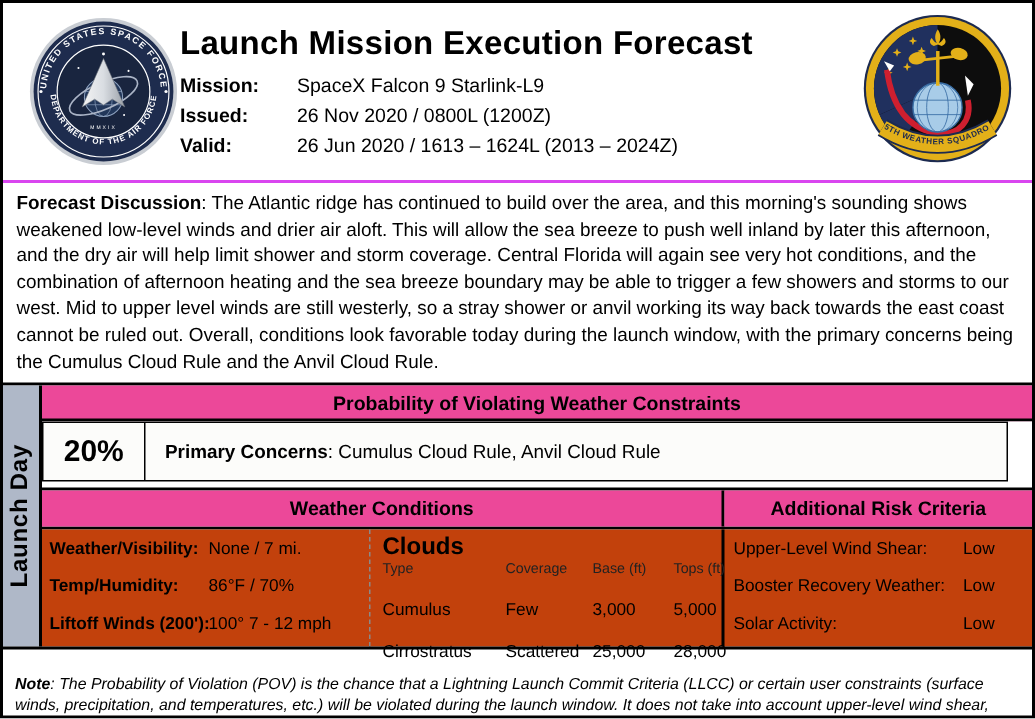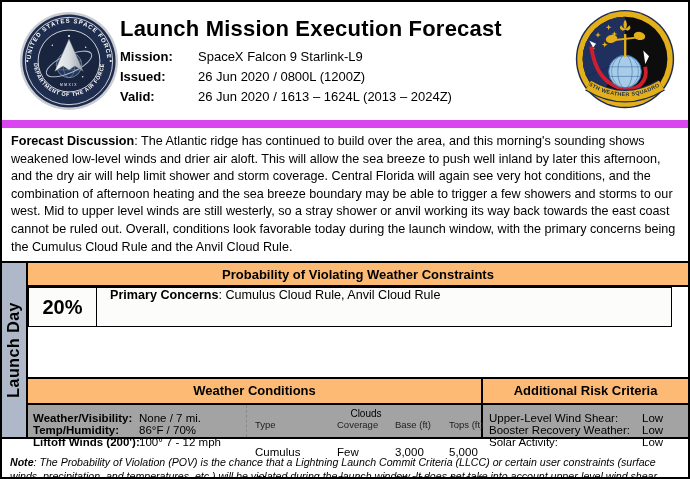--- a/index.html
+++ b/index.html
@@ -16,65 +16,65 @@
   
   .header{height:118px;display:flex;align-items:center;flex-shrink:0;}
   .logo-left{width:102px;height:102px;margin-left:16px;flex-shrink:0;}
   .header-text{flex:1;}
   .title{font-size:22px;font-weight:bold;letter-spacing:.2px;margin-bottom:5px;}
   .hfield{display:flex;font-size:13px;line-height:20px;align-items:center;}
   .hfield .hlabel{width:78px;font-weight:bold;}
   .logo-right{width:106px;height:106px;margin-right:10px;flex-shrink:0;}
   
   .discussion{
-    border-top:8px solid #d946ef;
+    border-top:2px solid #d946ef;
     flex:1;
     padding:5px 9px;
     font-size:12.6px;line-height:17.6px;
   }
   
   .tbl{border-top:2px solid #000;display:flex;flex-shrink:0;height:176px;}
   .side-cell{
     width:26px;background:#afb8c8;border-right:2px solid #000;
     display:flex;align-items:center;justify-content:center;flex-shrink:0;
   }
   .side-cell span{
     writing-mode:vertical-rl;transform:rotate(180deg);
     font-weight:bold;font-size:16px;letter-spacing:.5px;white-space:nowrap;
   }
   .tbl-body{flex:1;display:flex;flex-direction:column;min-width:0;}
   .hdr-band{
-    background:#fdba74;font-weight:bold;font-size:13px;
+    background:#ec4899;font-weight:bold;font-size:13px;
     text-align:center;line-height:24px;height:24px;flex-shrink:0;
   }
   .pov-header{border-bottom:2px solid #000;}
   .pov-row{height:44px;flex-shrink:0;padding:0 16px 4px 0;background:#fff;}
   .pov-box{height:100%;border:1px solid #000;display:flex;background:#fcfcfa;}
   .pov-value{
     width:68px;border-right:1px solid #000;
     display:flex;align-items:center;justify-content:center;
     font-weight:bold;font-size:20px;flex-shrink:0;
   }
-  .pov-concerns{flex:1;display:flex;align-items:flex-start;padding-left:13px;font-size:12.6px;}
-  .cond-headers{display:flex;border-top:2px solid #000;border-bottom:2px solid #000;flex-shrink:0;margin-top:46px;}
+  .pov-concerns{flex:1;display:flex;align-items:center;padding-left:13px;font-size:12.6px;}
+  .cond-headers{display:flex;border-top:2px solid #000;border-bottom:2px solid #000;flex-shrink:0;}
   .wc-header{width:455px;border-right:2px solid #000;flex-shrink:0;}
   .risk-header{flex:1;}
-  .data-row{flex:1;display:flex;background:#a3a3a3;min-height:0;}
+  .data-row{flex:1;display:flex;background:#c2410c;min-height:0;}
   .w-left{
     width:218px;flex-shrink:0;padding:7px 0 9px 5px;
     display:flex;flex-direction:column;justify-content:space-between;font-size:11.5px;
   }
   .w-row{display:flex;white-space:nowrap;}
   .w-label{width:106px;font-weight:bold;flex-shrink:0;}
   .clouds{
     width:237px;flex-shrink:0;
     border-left:1px dashed #8a8a8a;border-right:2px solid #000;
     padding:3px 4px 9px 8px;display:flex;flex-direction:column;
   }
-  .clouds-title{text-align:center;font-weight:normal;font-size:10px;}
+  .clouds-title{font-weight:bold;font-size:16px;}
   .clouds-grid{
     display:grid;grid-template-columns:82px 58px 54px auto;
     flex:1;align-content:space-between;row-gap:16px;
   }
   .cg-h{font-size:9.5px;color:#222;}
   .cg-c{font-size:11.5px;white-space:nowrap;}
   .risk-col{
     flex:1;padding:7px 6px 9px 6px;
     display:flex;flex-direction:column;justify-content:space-between;font-size:11.5px;
   }
@@ -132,21 +132,21 @@
     </svg>
 
     <div class="header-text">
       <div class="title">Launch Mission Execution Forecast</div>
       <div class="hfield">
         <span class="hlabel">Mission:</span>
         <span>SpaceX Falcon 9 Starlink-L9</span>
       </div>
       <div class="hfield">
         <span class="hlabel">Issued:</span>
-        <span>26 Jun 2020 / 0800L (1200Z)</span>
+        <span>26 Nov 2020 / 0800L (1200Z)</span>
       </div>
       <div class="hfield">
         <span class="hlabel">Valid:</span>
         <span>26 Jun 2020 / 1613 – 1624L (2013 – 2024Z)</span>
       </div>
     </div>
 
     <svg class="logo-right" viewBox="0 0 110 110">
       <defs>
         <clipPath id="patchClip">

